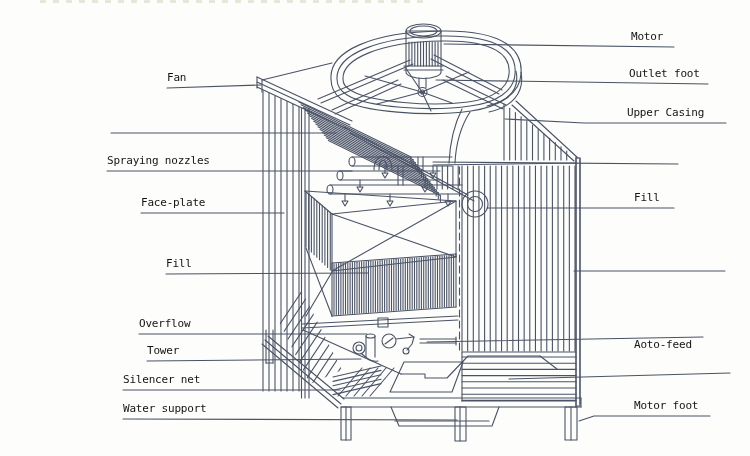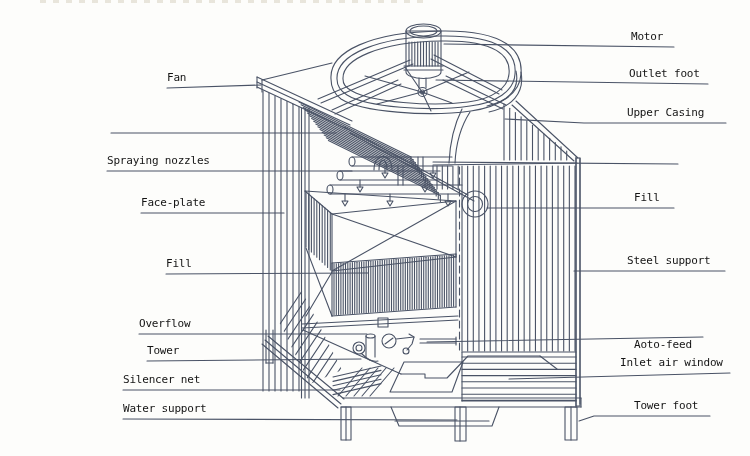--- a/index.html
+++ b/index.html
@@ -450,17 +450,15 @@
   <div class="lbl" style="left:166px;top:258px">Fill</div>
   <div class="lbl" style="left:139px;top:318px">Overflow</div>
   <div class="lbl" style="left:147px;top:345px">Tower</div>
   <div class="lbl" style="left:123px;top:374px">Silencer net</div>
   <div class="lbl" style="left:123px;top:403px">Water support</div>
 
   <div class="lbl" style="left:631px;top:31px">Motor</div>
   <div class="lbl" style="left:629px;top:68px">Outlet foot</div>
   <div class="lbl" style="left:627px;top:107px">Upper Casing</div>
   <div class="lbl" style="left:634px;top:192px">Fill</div>
-  <div class="lbl" style="left:627px;top:255px">Steel support</div>
   <div class="lbl" style="left:634px;top:339px">Aoto-feed</div>
-  <div class="lbl" style="left:620px;top:357px">Inlet air window</div>
-  <div class="lbl" style="left:634px;top:400px">Tower foot</div>
+  <div class="lbl" style="left:634px;top:400px">Motor foot</div>
 </div>
 
 </body></html>

